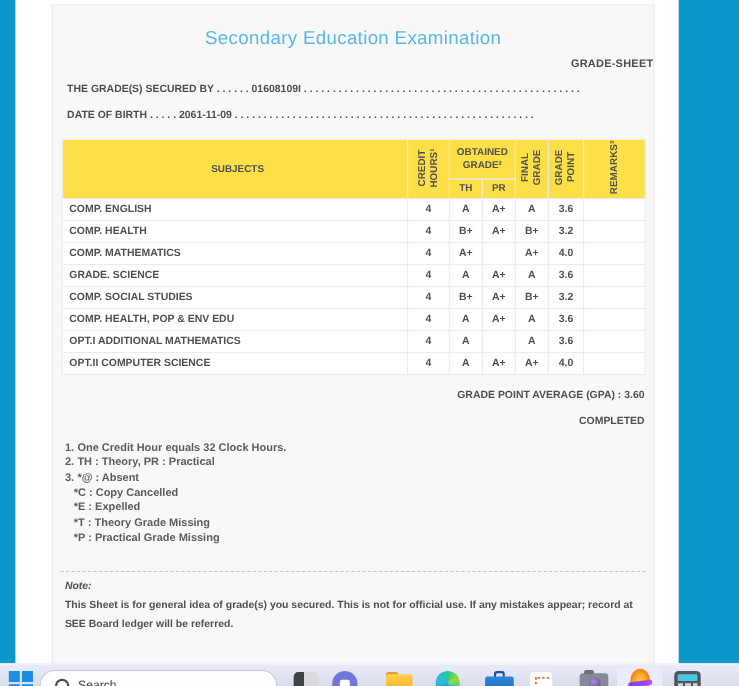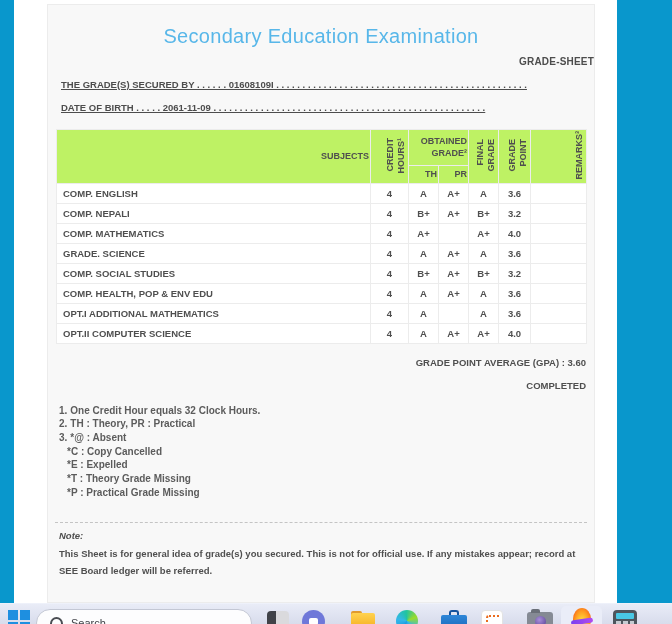--- a/index.html
+++ b/index.html
@@ -5,33 +5,33 @@
   html,body{margin:0;padding:0;width:672px;height:624px;overflow:hidden;background:#fff;
     font-family:"Liberation Sans",sans-serif;}
   .screen{position:relative;width:672px;height:624px;background:#ffffff;}
   .strip{position:absolute;top:0;height:603px;background:#0997cc;}
   .strip.left{left:0;width:14px;}
   .strip.right{left:617px;width:55px;}
 
   
   .page{position:absolute;left:47px;top:4px;width:548px;height:599px;background:#f8f8f8;
     border:1px solid #ececec;box-sizing:border-box;color:#4d4d4d;overflow:hidden;}
-  .doc-title{margin:20px 0 0 0;text-align:center;font-size:20px;font-weight:400;
+  .doc-title{margin:20px 0 0 0;text-align:center;font-size:17px;font-weight:400;
     color:#58b7e9;letter-spacing:.3px;}
   .doc-subtitle{margin-top:8px;text-align:right;font-size:10px;font-weight:700;
     color:#4d4d4d;letter-spacing:.2px;}
-  .info-lines{margin:12px 0 16px 13px;text-decoration:underline;}
+  .info-lines{margin:12px 0 16px 13px;}
   .info-line{font-size:9.5px;font-weight:700;color:#4d4d4d;white-space:nowrap;
     overflow:hidden;margin-bottom:12px;line-height:11px;}
 
   table.grades{border-collapse:collapse;table-layout:fixed;width:530px;margin:4px 0 0 8px;
     background:#fff;}
   table.grades th,table.grades td{border:1px solid #ececec;box-sizing:border-box;}
-  table.grades thead th{background:#bef264;color:#4f4f4f;font-size:9px;font-weight:700;
-    vertical-align:middle;text-align:right;}
+  table.grades thead th{background:#fde047;color:#4f4f4f;font-size:9px;font-weight:700;
+    vertical-align:middle;text-align:center;}
   th.h-subjects{text-align:left;padding-left:6px;}
   tr.hrow1 th{height:36px;}
   tr.hrow2 th{height:17px;}
   .vtext{display:inline-block;writing-mode:vertical-rl;transform:rotate(180deg);
     line-height:1.25;white-space:nowrap;font-size:9px;font-weight:700;color:#4f4f4f;}
   .h-obtained{line-height:1.3;}
   td{height:20px;font-size:9.5px;font-weight:700;color:#4f4f4f;}
   td.sub{text-align:left;padding-left:6px;}
   td.c{text-align:center;}
 
@@ -171,21 +171,21 @@
             <td class="sub">COMP. ENGLISH</td>
             <td class="c">4</td>
             <td class="c">A</td>
             <td class="c">A+</td>
             <td class="c">A</td>
             <td class="c">3.6</td>
             <td class="c"></td>
           </tr>
 
           <tr>
-            <td class="sub">COMP. NEPALI</td>
+            <td class="sub">COMP. HEALTH</td>
             <td class="c">4</td>
             <td class="c">B+</td>
             <td class="c">A+</td>
             <td class="c">B+</td>
             <td class="c">3.2</td>
             <td class="c"></td>
           </tr>
 
           <tr>
             <td class="sub">COMP. MATHEMATICS</td>

